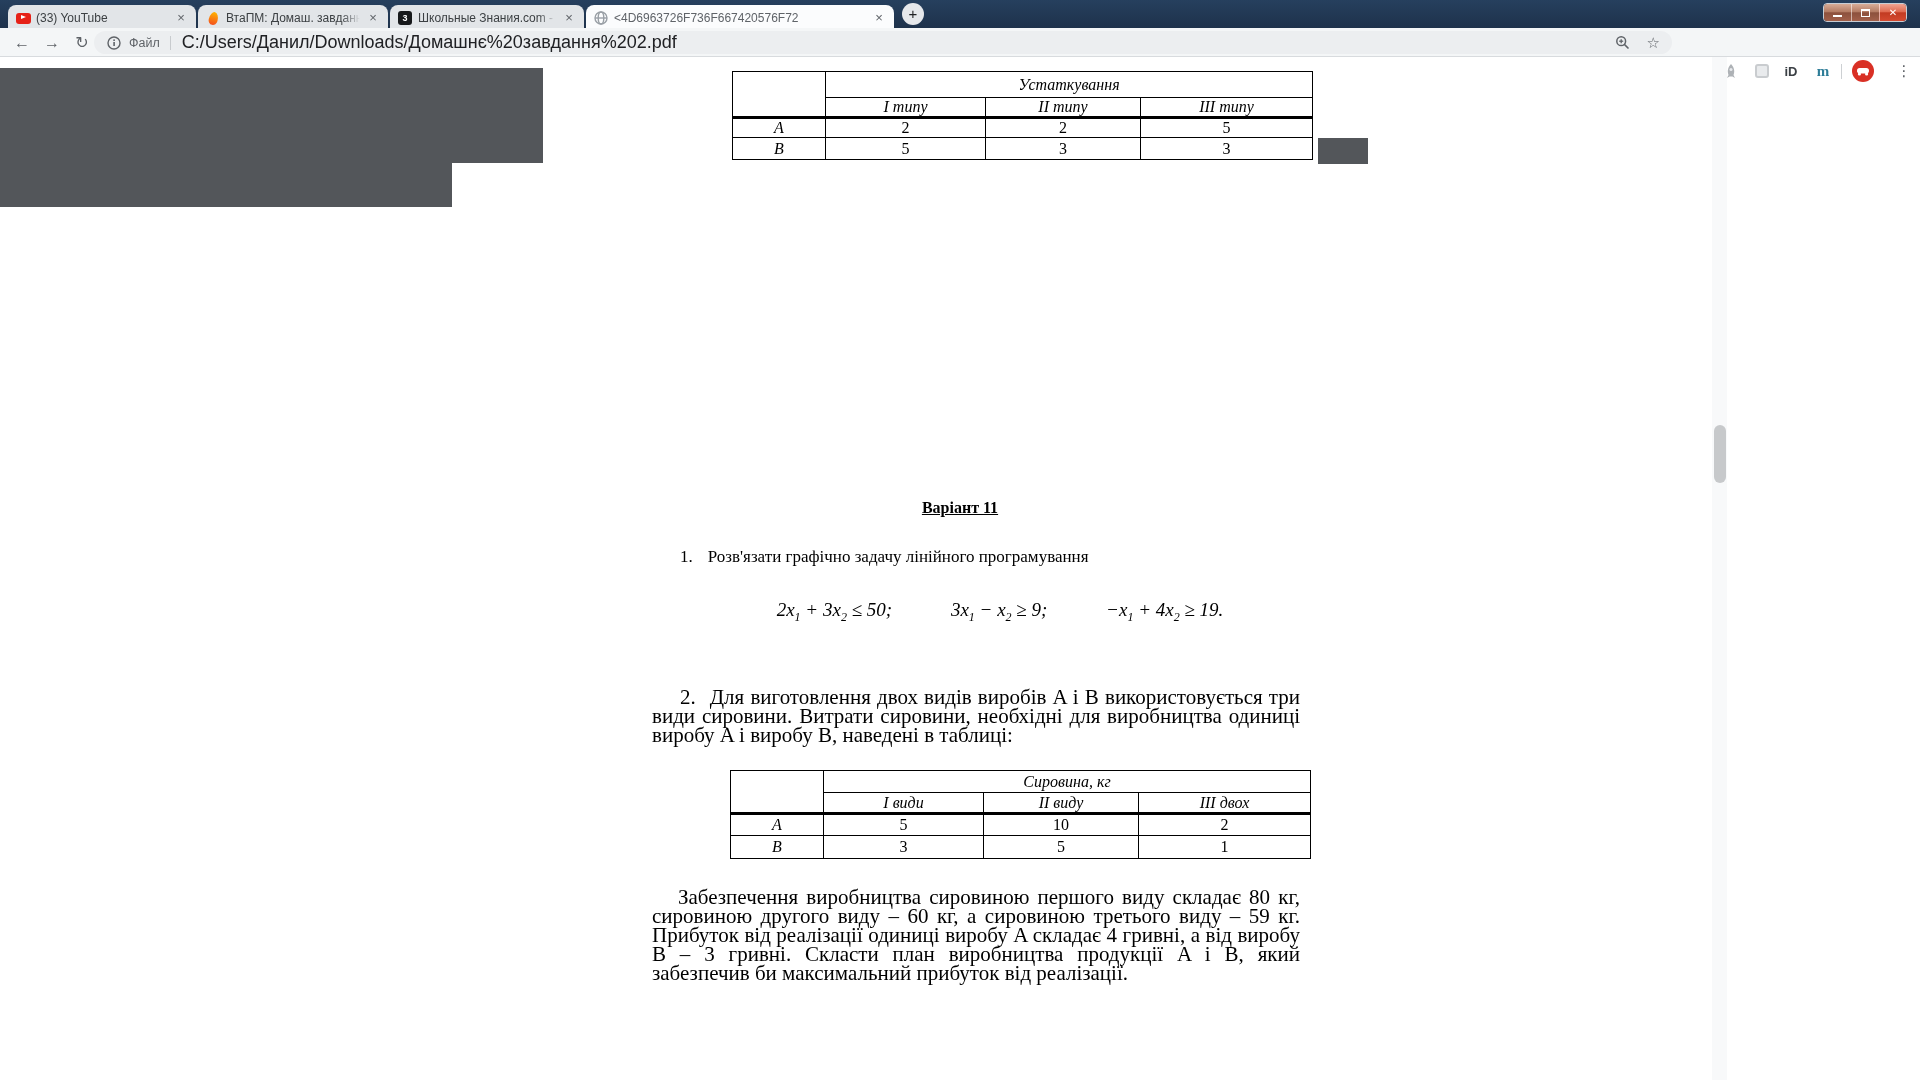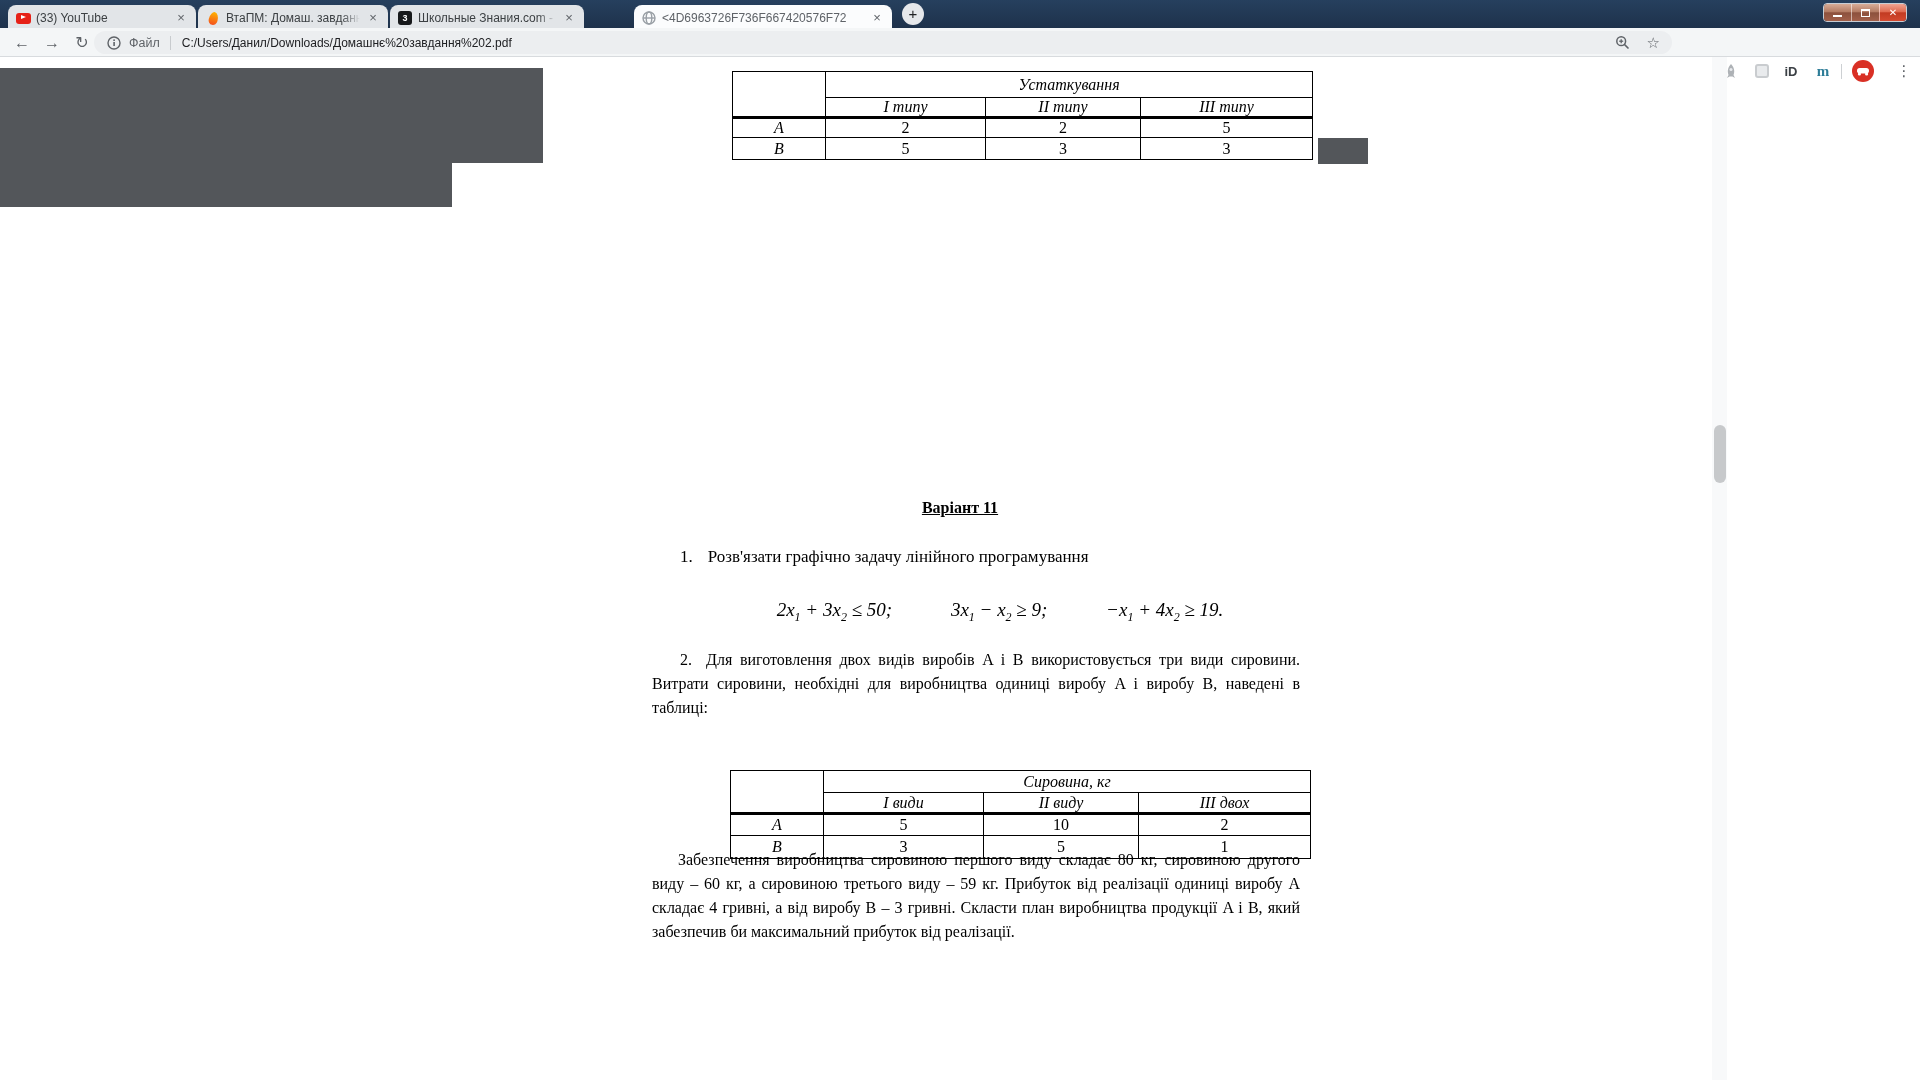--- a/index.html
+++ b/index.html
@@ -46,21 +46,21 @@
 
   
   .toolbar { position:absolute; left:0; top:28px; width:1920px; height:29px; background:#F4F6F7;
              border-bottom:1px solid #D8DBDE; }
   .navbtn { position:absolute; top:3px; width:24px; height:24px; text-align:center; line-height:23px;
             font-size:16px; color:#5F6368; border-radius:50%; }
   .addr { position:absolute; left:94px; top:3px; width:1578px; height:23px; background:#ECEEF0;
           border-radius:12px; display:flex; align-items:center; padding:0 12px; }
   .addr .lbl { font-size:12.5px; color:#5F6368; margin:0 10px 0 7px; }
   .addr .div { width:1px; height:14px; background:#C8CBCE; margin-right:11px; }
-  .addr .url { font-size:12px; color:#202124; white-space:nowrap; }
+  .addr .url { font-size:18px; color:#202124; white-space:nowrap; }
   .addr .spacer { flex:1; }
   .ico16 { width:16px; height:16px; display:inline-flex; align-items:center; justify-content:center; }
   .star { font-size:15px; color:#5F6368; margin-left:16px; }
   .ext { position:absolute; top:32px; width:22px; height:22px; display:flex; align-items:center; justify-content:center; }
   .ext-sep { position:absolute; top:36px; width:1px; height:15px; background:#CDD0D3; }
   .sq-icon { width:14px; height:14px; border:2px solid #C9CCCF; border-radius:3px; background:#E9EBED; }
   .idtxt { font-size:13px; font-weight:bold; color:#3B4045; letter-spacing:0; }
   .mtxt { font-size:15px; font-weight:bold; color:#2E7D98; font-family:"Liberation Serif","DejaVu Serif",serif; }
   .gamepad { width:22px; height:22px; border-radius:50%; background:#D93025; display:flex; align-items:center; justify-content:center; }
   .dots { font-size:15px; color:#5F6368; }
@@ -78,21 +78,21 @@
 
   .heading { position:absolute; left:0; top:442px; width:1920px; text-align:center;
              font-size:16px; font-weight:bold; text-decoration:underline; }
   .p1line { position:absolute; left:680px; top:490px; font-size:17px; }
   .pnum { display:inline-block; margin-right:15px; }
   .formula { font-size:19px; font-style:italic; }
   .formula sub { font-size:12px; font-style:italic; }
   .objective { position:absolute; left:0; top:511px; width:1920px; text-align:center; }
   .constraints { position:absolute; left:40px; top:542px; width:1920px; text-align:center; }
   .constraints .c { margin:0 27px; }
-  .para { position:absolute; font-size:16px; line-height:24px; text-align:justify; }
+  .para { position:absolute; font-size:21px; line-height:19px; text-align:justify;margin-top:40px; }
   .gap14 { display:inline-block; width:14px; }
 
   
   .scroll-track { position:absolute; right:0; top:0; width:15px; height:1023px; background:#F8F9FA; }
   .scroll-thumb { position:absolute; right:1px; top:368px; width:12px; height:58px; background:#C7C9CB; border-radius:6px; }
 
   svg { display:block; }
 </style>
 </head>
 <body>
@@ -118,21 +118,21 @@
     </div>
 
     <div class="tab inactive" style="left:390px; width:194px;">
       <span class="favicon">
           <span class="zn-icon">3</span>
         </span>
       <span class="title"><span>Школьные Знания.com - Решае</span><span class="fade"></span></span>
       <span class="close">×</span>
     </div>
 
-    <div class="tab active" style="left:586px; width:258px;margin-left:48px;">
+    <div class="tab active" style="left:586px; width:308px;">
       <span class="favicon">
         <svg width="14" height="14" viewBox="0 0 14 14">
             <circle cx="7" cy="7" r="6" fill="none" stroke="#9AA0A6" stroke-width="1.4"></circle>
             <line x1="1" y1="7" x2="13" y2="7" stroke="#9AA0A6" stroke-width="1.4"></line>
             <ellipse cx="7" cy="7" rx="2.8" ry="6" fill="none" stroke="#9AA0A6" stroke-width="1.4"></ellipse>
           </svg>
       </span>
       <span class="title"><span>&lt;4D6963726F736F667420576F72</span><span class="fade"></span></span>
       <span class="close">×</span>
     </div>

